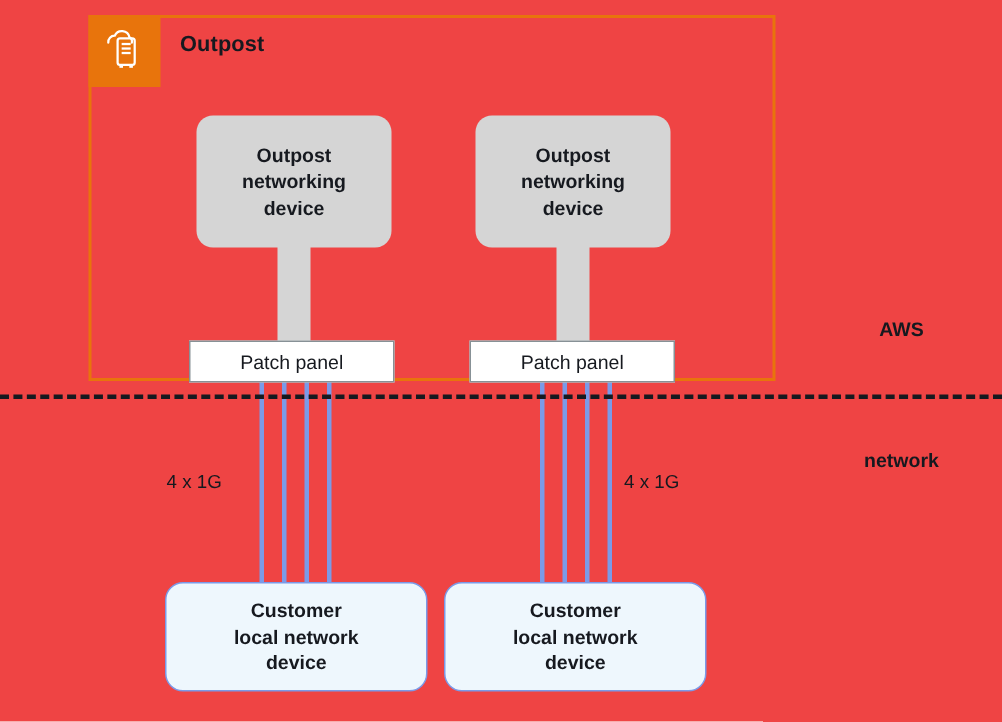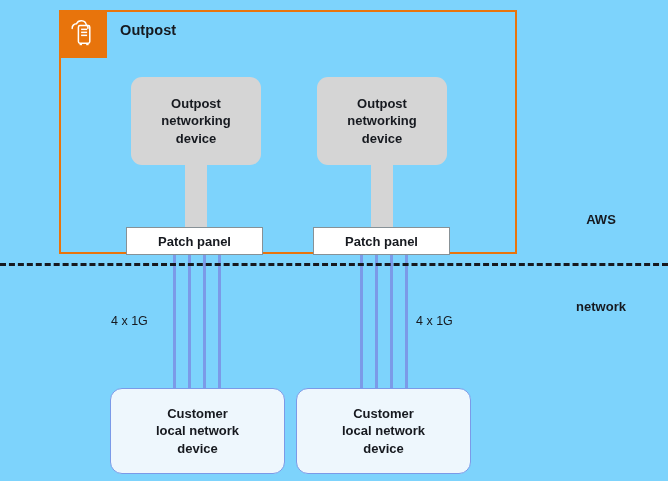--- a/index.html
+++ b/index.html
@@ -7,21 +7,21 @@
     padding: 0;
     background: #ffffff;
   }
   body {
     font-family: "Liberation Sans", sans-serif;
   }
   #canvas {
     position: relative;
     width: 668px;
     height: 481px;
-    background: #7dd3fc;
+    background: #ef4444;
     overflow: hidden;
   }
 
   
   .outpost-box {
     position: absolute;
     left: 59px;
     top: 10px;
     width: 458px;
     height: 244px;
@@ -93,21 +93,21 @@
     background: #ffffff;
     border: 1.6px solid #879196;
     box-sizing: border-box;
     display: flex;
     align-items: center;
     justify-content: center;
     z-index: 4;
   }
   .patch-panel .lbl {
     font-size: 13px;
-    font-weight: bold;
+    font-weight: normal;
     color: #16191f;
   }
   .patch-panel-left  { left: 126px; top: 227px; }
   .patch-panel-right { left: 313px; top: 227px; }
 
   
   .cable {
     position: absolute;
     width: 3px;
     background: #7b9ae8;
@@ -124,21 +124,21 @@
     width: 668px;
     height: 0;
     border-top: 3px dashed #16191f;
     z-index: 5;
   }
 
   
   .cust-device {
     position: absolute;
     width: 175px;
-    height: 86px;
+    height: 73px;
     background: #eef7fd;
     border: 1.8px solid #7b9ae8;
     border-radius: 12px;
     box-sizing: border-box;
     display: flex;
     align-items: center;
     justify-content: center;
     z-index: 6;
   }
   .cust-device .lbl {

